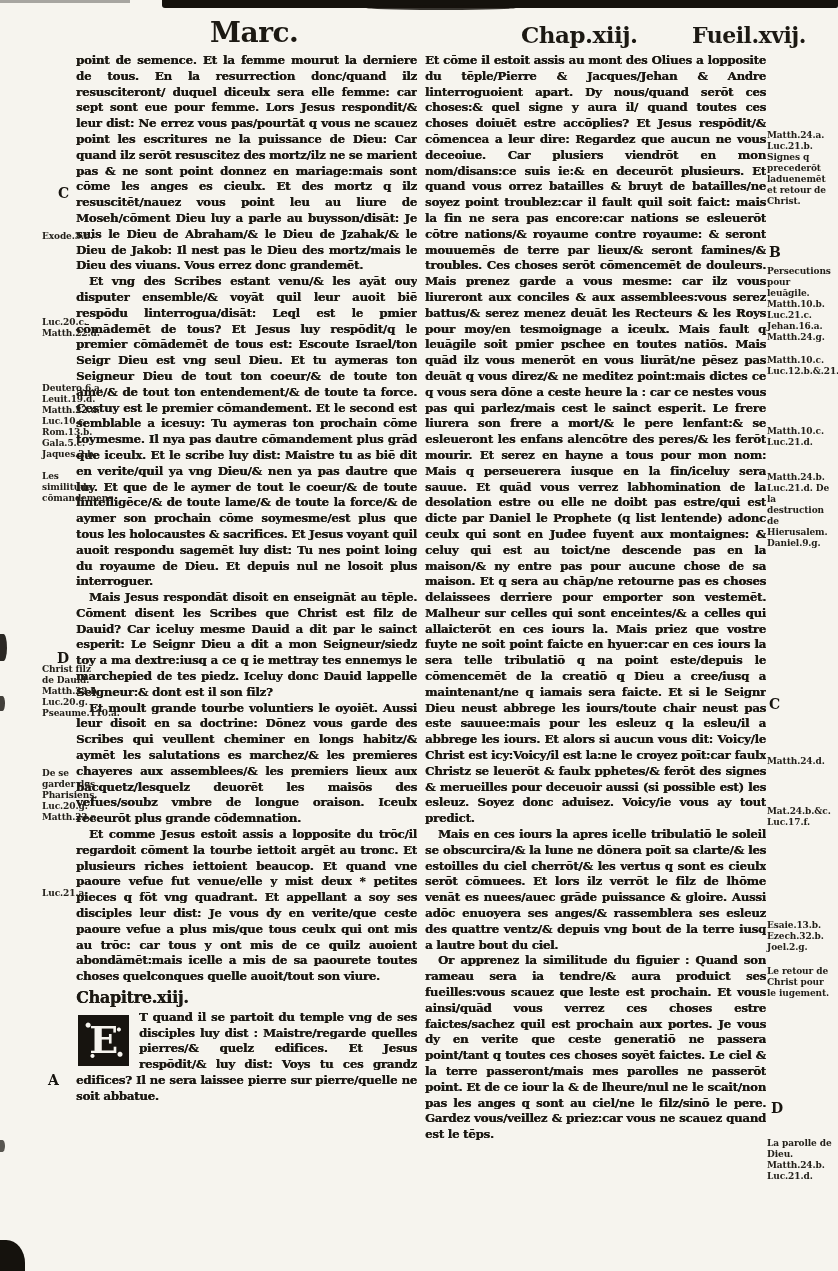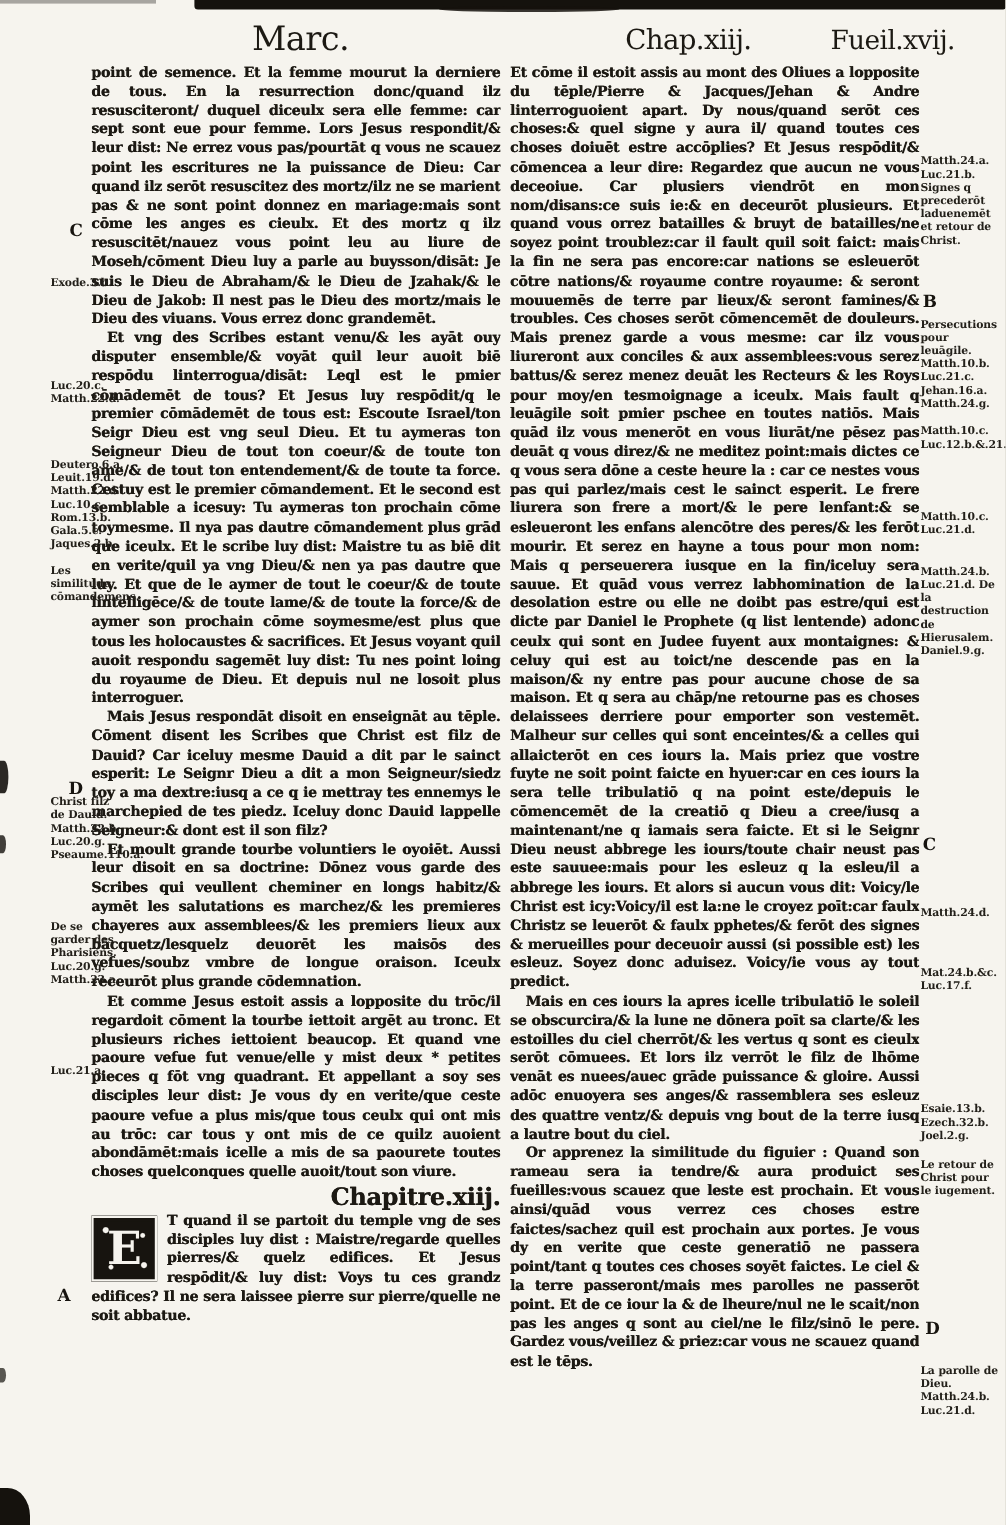--- a/index.html
+++ b/index.html
@@ -5,39 +5,39 @@
   html,body{margin:0;padding:0;background:#d8d4cc;}
   .page{
     position:relative;
     width:838px;height:1271px;
     background:#f6f4ee;
     overflow:hidden;
     font-family:"DejaVu Serif", serif;
     color:#1c1913;
   }
   
-  .hdr{position:absolute;font-weight:400;letter-spacing:-0.5px;white-space:nowrap;}
+  .hdr{position:absolute;font-weight:700;letter-spacing:-0.5px;white-space:nowrap;}
   .hdr-marc{left:210px;top:16px;font-size:28px;}
   .hdr-chap{left:521px;top:21px;font-size:23px;}
   .hdr-folio{left:692px;top:22px;font-size:22px;}
   
   .col{
     position:absolute;top:53px;width:341px;height:1165px;
     overflow:hidden;
     font-size:11.8px;line-height:15.8px;
     font-weight:700;letter-spacing:-0.25px;
     text-align:justify;
     text-shadow:0.3px 0 0 currentColor;
   }
   .col-left{left:76px;}
   .col-right{left:425px;}
   .col p{margin:0;}
   .col p.ind{text-indent:13px;}
   .chap-head{
-    margin:5px 0 4px 0;text-align:right;font-size:20px;font-weight:700;
+    margin:5px 0 4px 0;text-align:left;font-size:16px;font-weight:700;
     letter-spacing:-0.3px;
   }
   .opening{overflow:hidden;}
   .dropcap{
     float:left;width:55px;height:55px;margin:3px 8px 2px 0;
     background:
       radial-gradient(circle at 22% 22%, #f6f4ee 2px, transparent 3px),
       radial-gradient(circle at 78% 30%, #f6f4ee 1.5px, transparent 2.5px),
       radial-gradient(circle at 30% 78%, #f6f4ee 1.5px, transparent 2.5px),
       radial-gradient(circle at 80% 75%, #f6f4ee 2px, transparent 3px),

